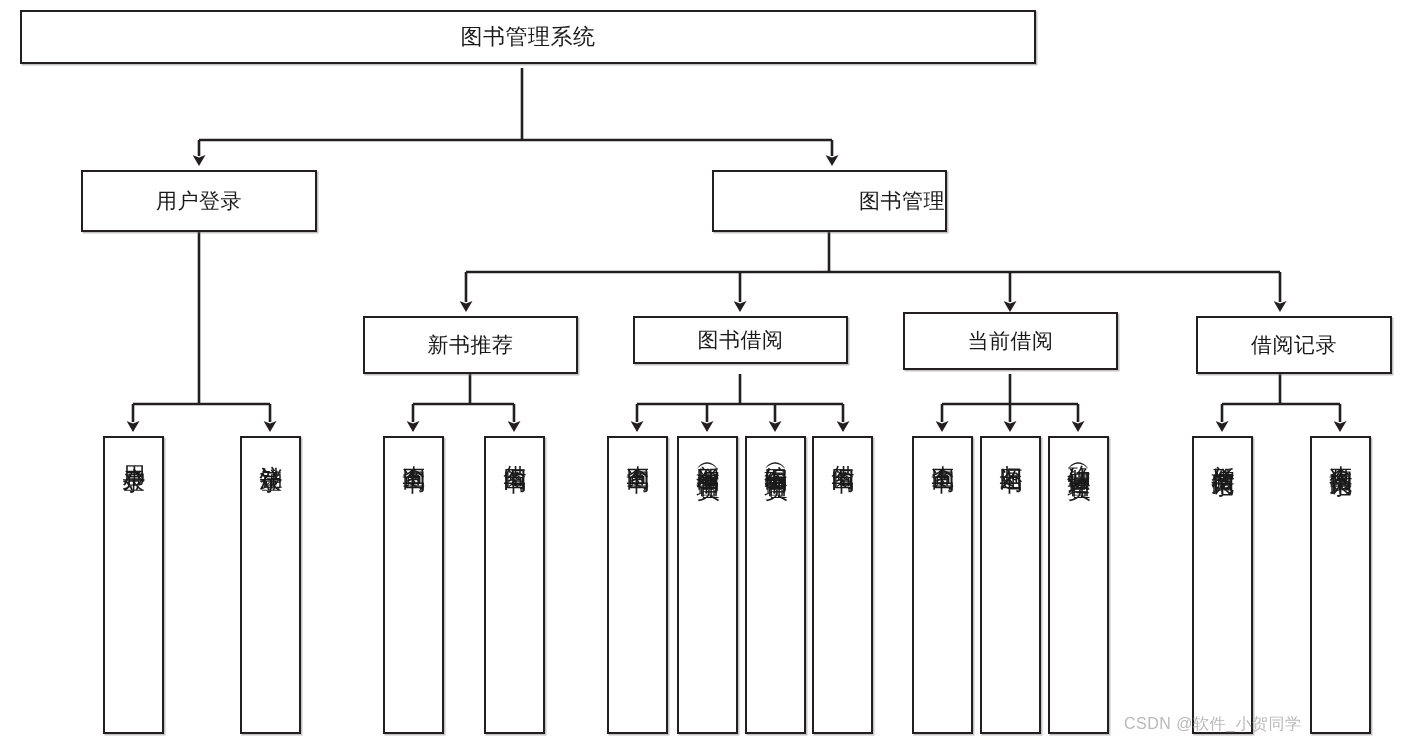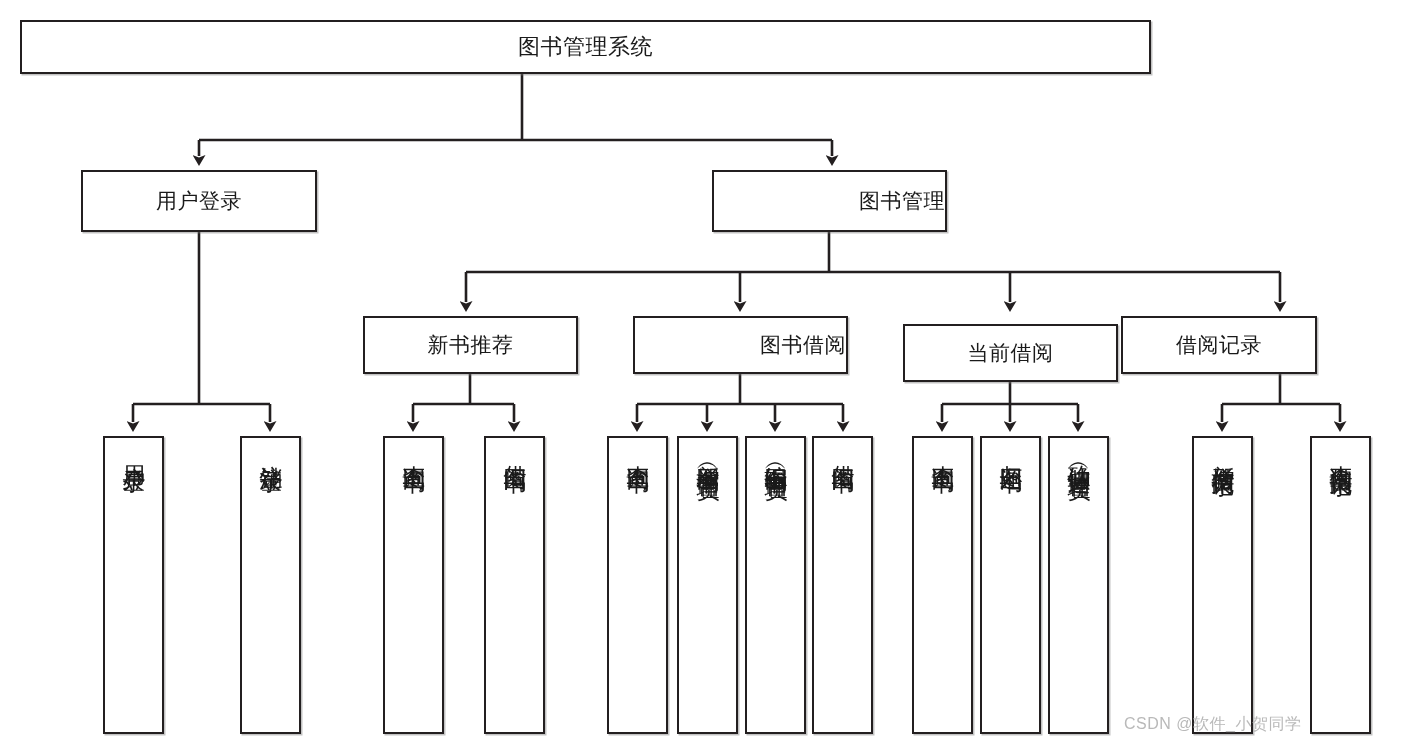--- a/index.html
+++ b/index.html
@@ -121,41 +121,41 @@
       <path d="M1010,404 L1010,422" marker-end="url(#arrow)"></path>
       <path d="M1078,404 L1078,422" marker-end="url(#arrow)"></path>
 
       <path d="M1280,374 L1280,404"></path>
       <path d="M1222,404 L1340,404"></path>
       <path d="M1222,404 L1222,422" marker-end="url(#arrow)"></path>
       <path d="M1340,404 L1340,422" marker-end="url(#arrow)"></path>
     </g>
   </svg>
 
-  <div class="node root" style="left:20px;top:20px;width:1131px;height:54px;">
+  <div class="node root" style="left:20px;top:10px;width:1016px;height:54px;">
     <span class="lbl">图书管理系统</span>
   </div>
 
   <div class="node lvl2" style="left:81px;top:170px;width:236px;height:62px;">
     <span class="lbl">用户登录</span>
   </div>
   <div class="node lvl2" style="left:712px;top:170px;width:235px;height:62px;justify-content:flex-end;">
     <span class="lbl">图书管理</span>
   </div>
 
   <div class="node lvl3" style="left:363px;top:316px;width:215px;height:58px;">
     <span class="lbl">新书推荐</span>
   </div>
-  <div class="node lvl3" style="left:633px;top:316px;width:215px;height:58px;justify-content:flex-end;">
+  <div class="node lvl3" style="left:633px;top:316px;width:215px;height:48px;">
     <span class="lbl">图书借阅</span>
   </div>
-  <div class="node lvl3" style="left:903px;top:324px;width:215px;height:58px;">
+  <div class="node lvl3" style="left:903px;top:312px;width:215px;height:58px;">
     <span class="lbl">当前借阅</span>
   </div>
-  <div class="node lvl3" style="left:1121px;top:316px;width:196px;height:58px;">
+  <div class="node lvl3" style="left:1196px;top:316px;width:196px;height:58px;">
     <span class="lbl">借阅记录</span>
   </div>
 
   <div class="node leaf" style="left:103px;top:436px;width:61px;height:298px;">
     <span class="lbl">用户登录</span>
   </div>
   <div class="node leaf" style="left:240px;top:436px;width:61px;height:298px;">
     <span class="lbl">注销登录</span>
   </div>
 

